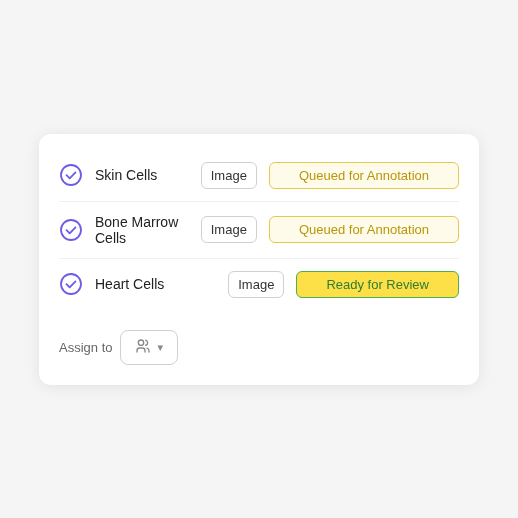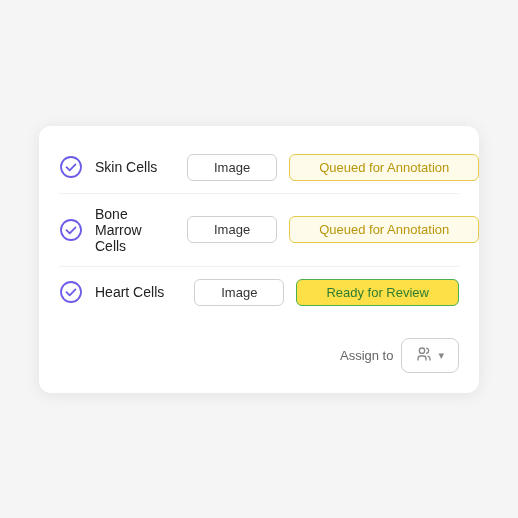--- a/index.html
+++ b/index.html
@@ -57,21 +57,21 @@
       font-size: 14px;
       color: #222;
       font-weight: 400;
       min-width: 80px;
     }
 
     .image-btn {
       background: #fff;
       border: 1px solid #d0d0d0;
       border-radius: 6px;
-      padding: 5px 26px;
+      padding: 5px 9px;
       font-size: 13px;
       color: #333;
       cursor: pointer;
       white-space: nowrap;
     }
 
     .status-badge {
       padding: 5px 29px;
       border-radius: 6px;
       font-size: 13px;
@@ -87,21 +87,21 @@
 
     .status-ready {
       background: #fde047;
       border: 1.5px solid #4caf50;
       color: #2e7d32;
     }
 
     .assign-row {
       display: flex;
       align-items: center;
-      justify-content: flex-end;
+      justify-content: flex-start;
       margin-top: 12px;
       padding-top: 8px;
     }
 
     .assign-label {
       font-size: 13px;
       color: #666;
       margin-right: 8px;
     }
 

